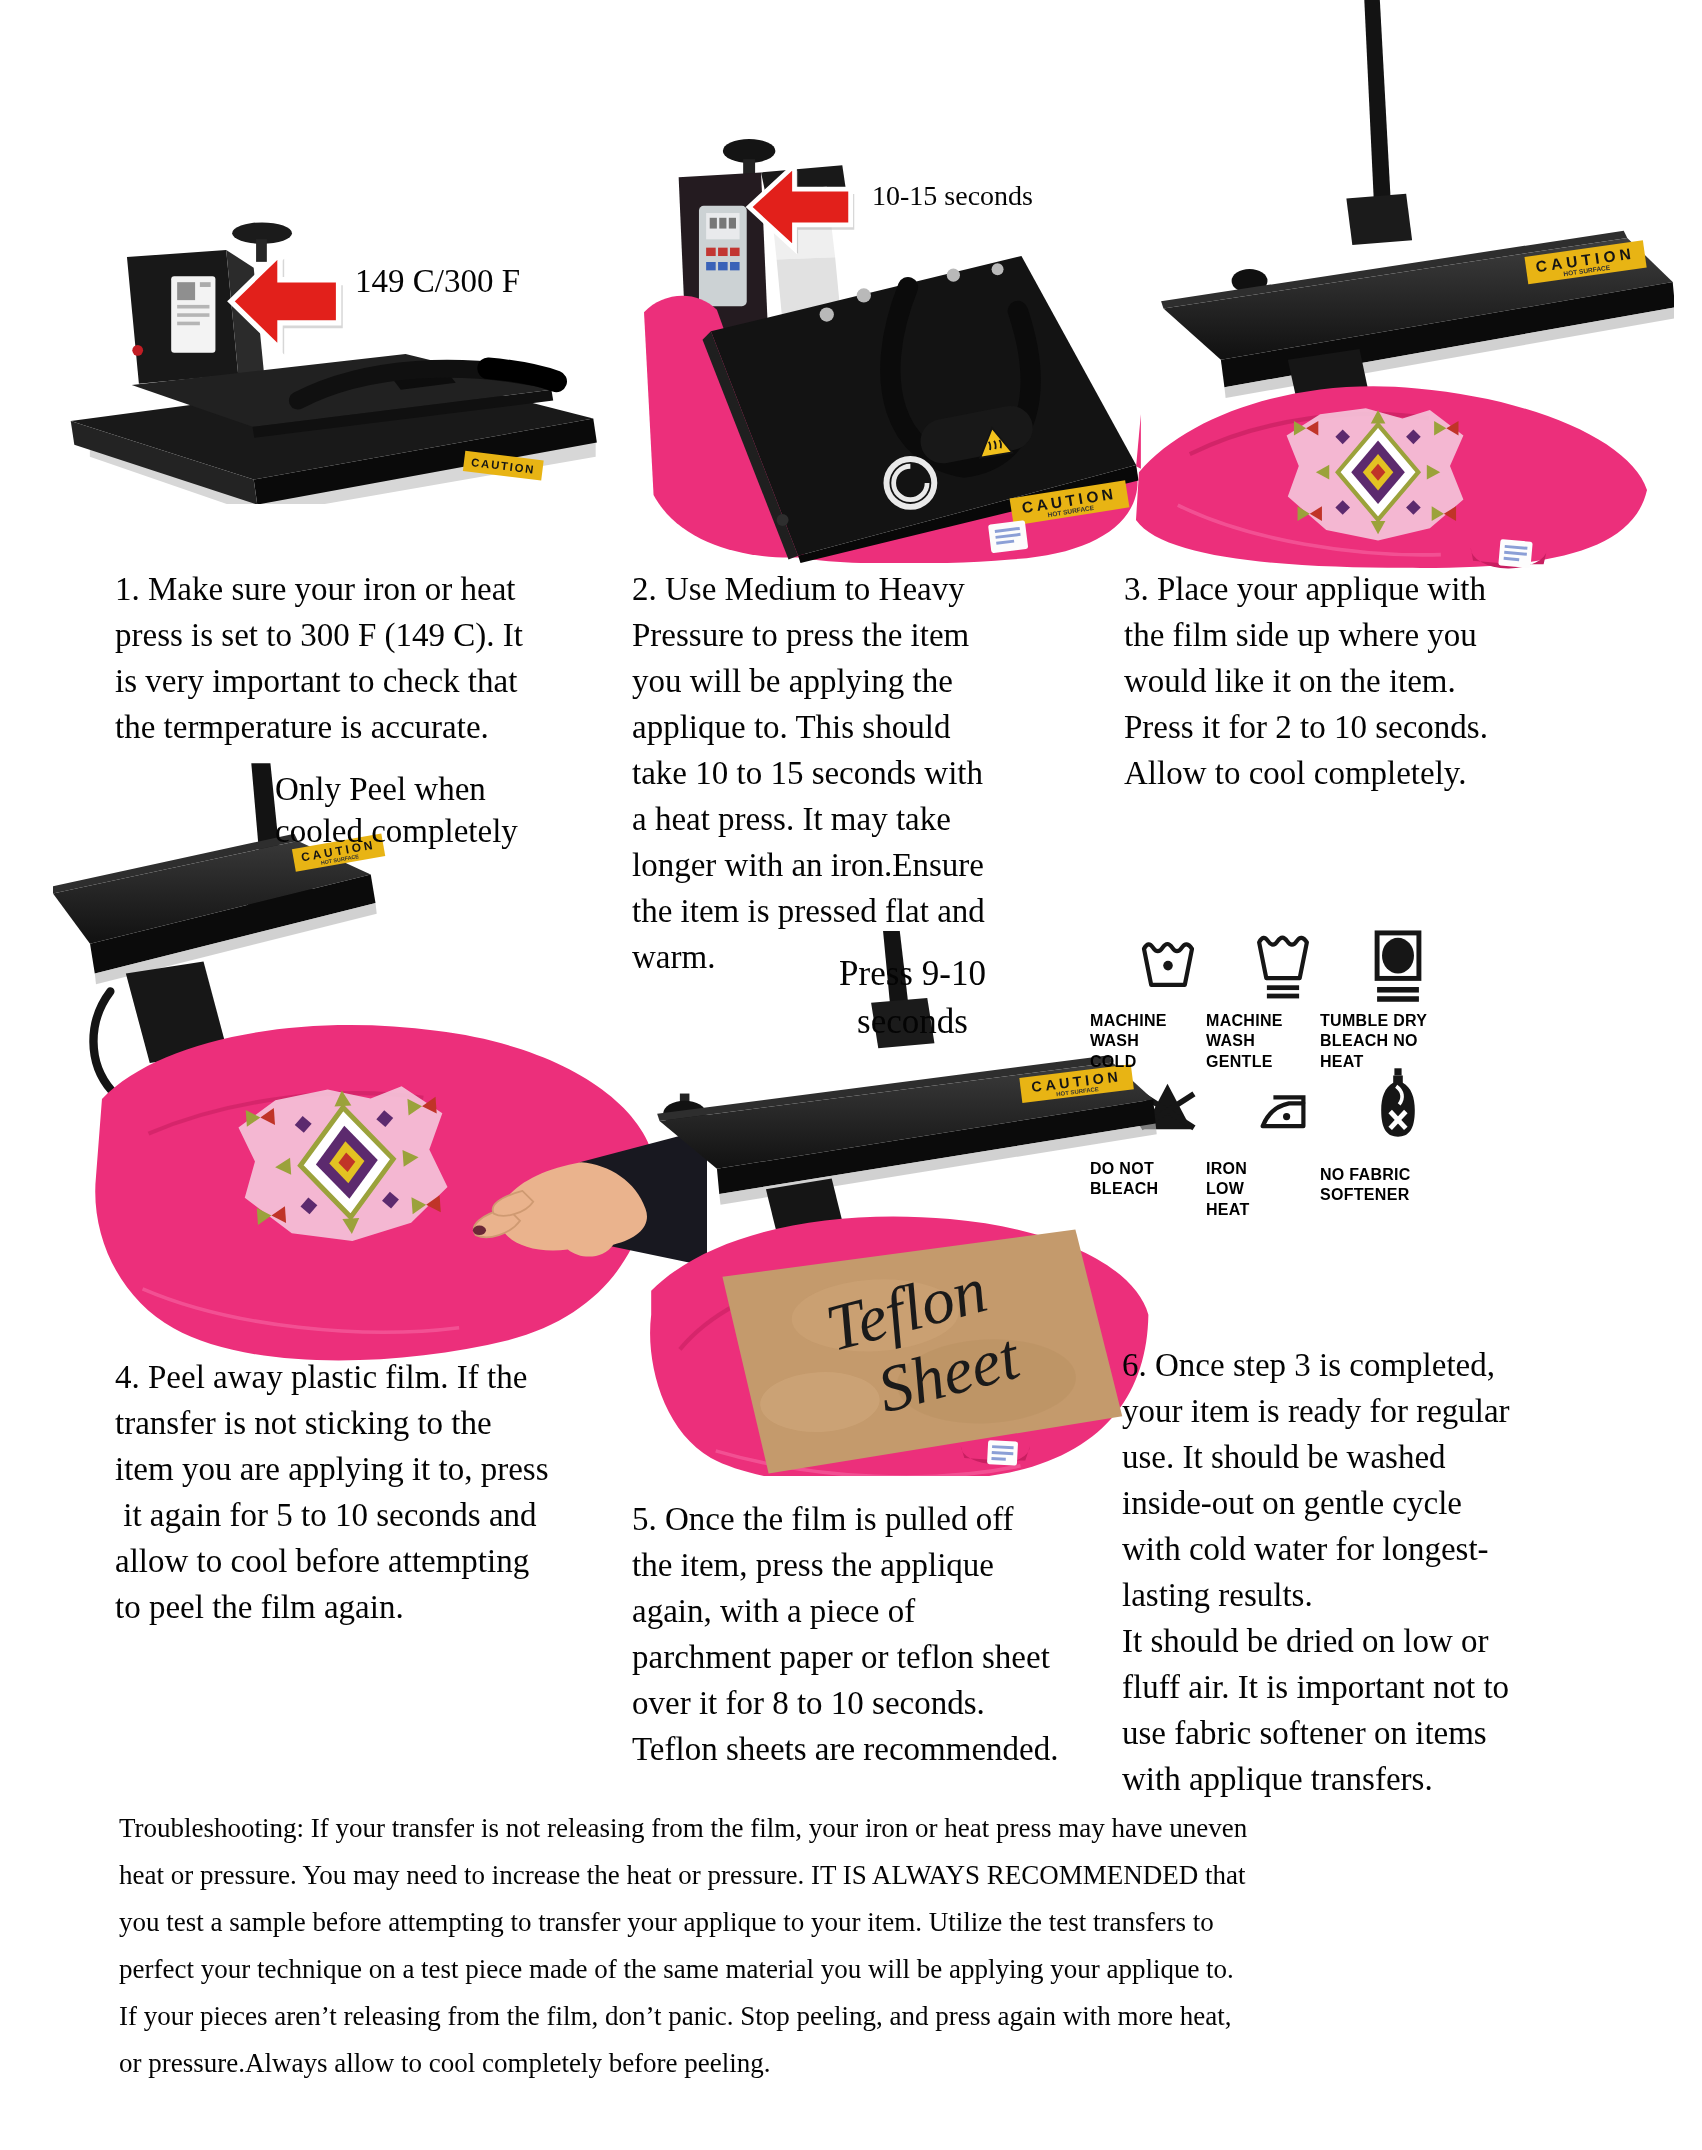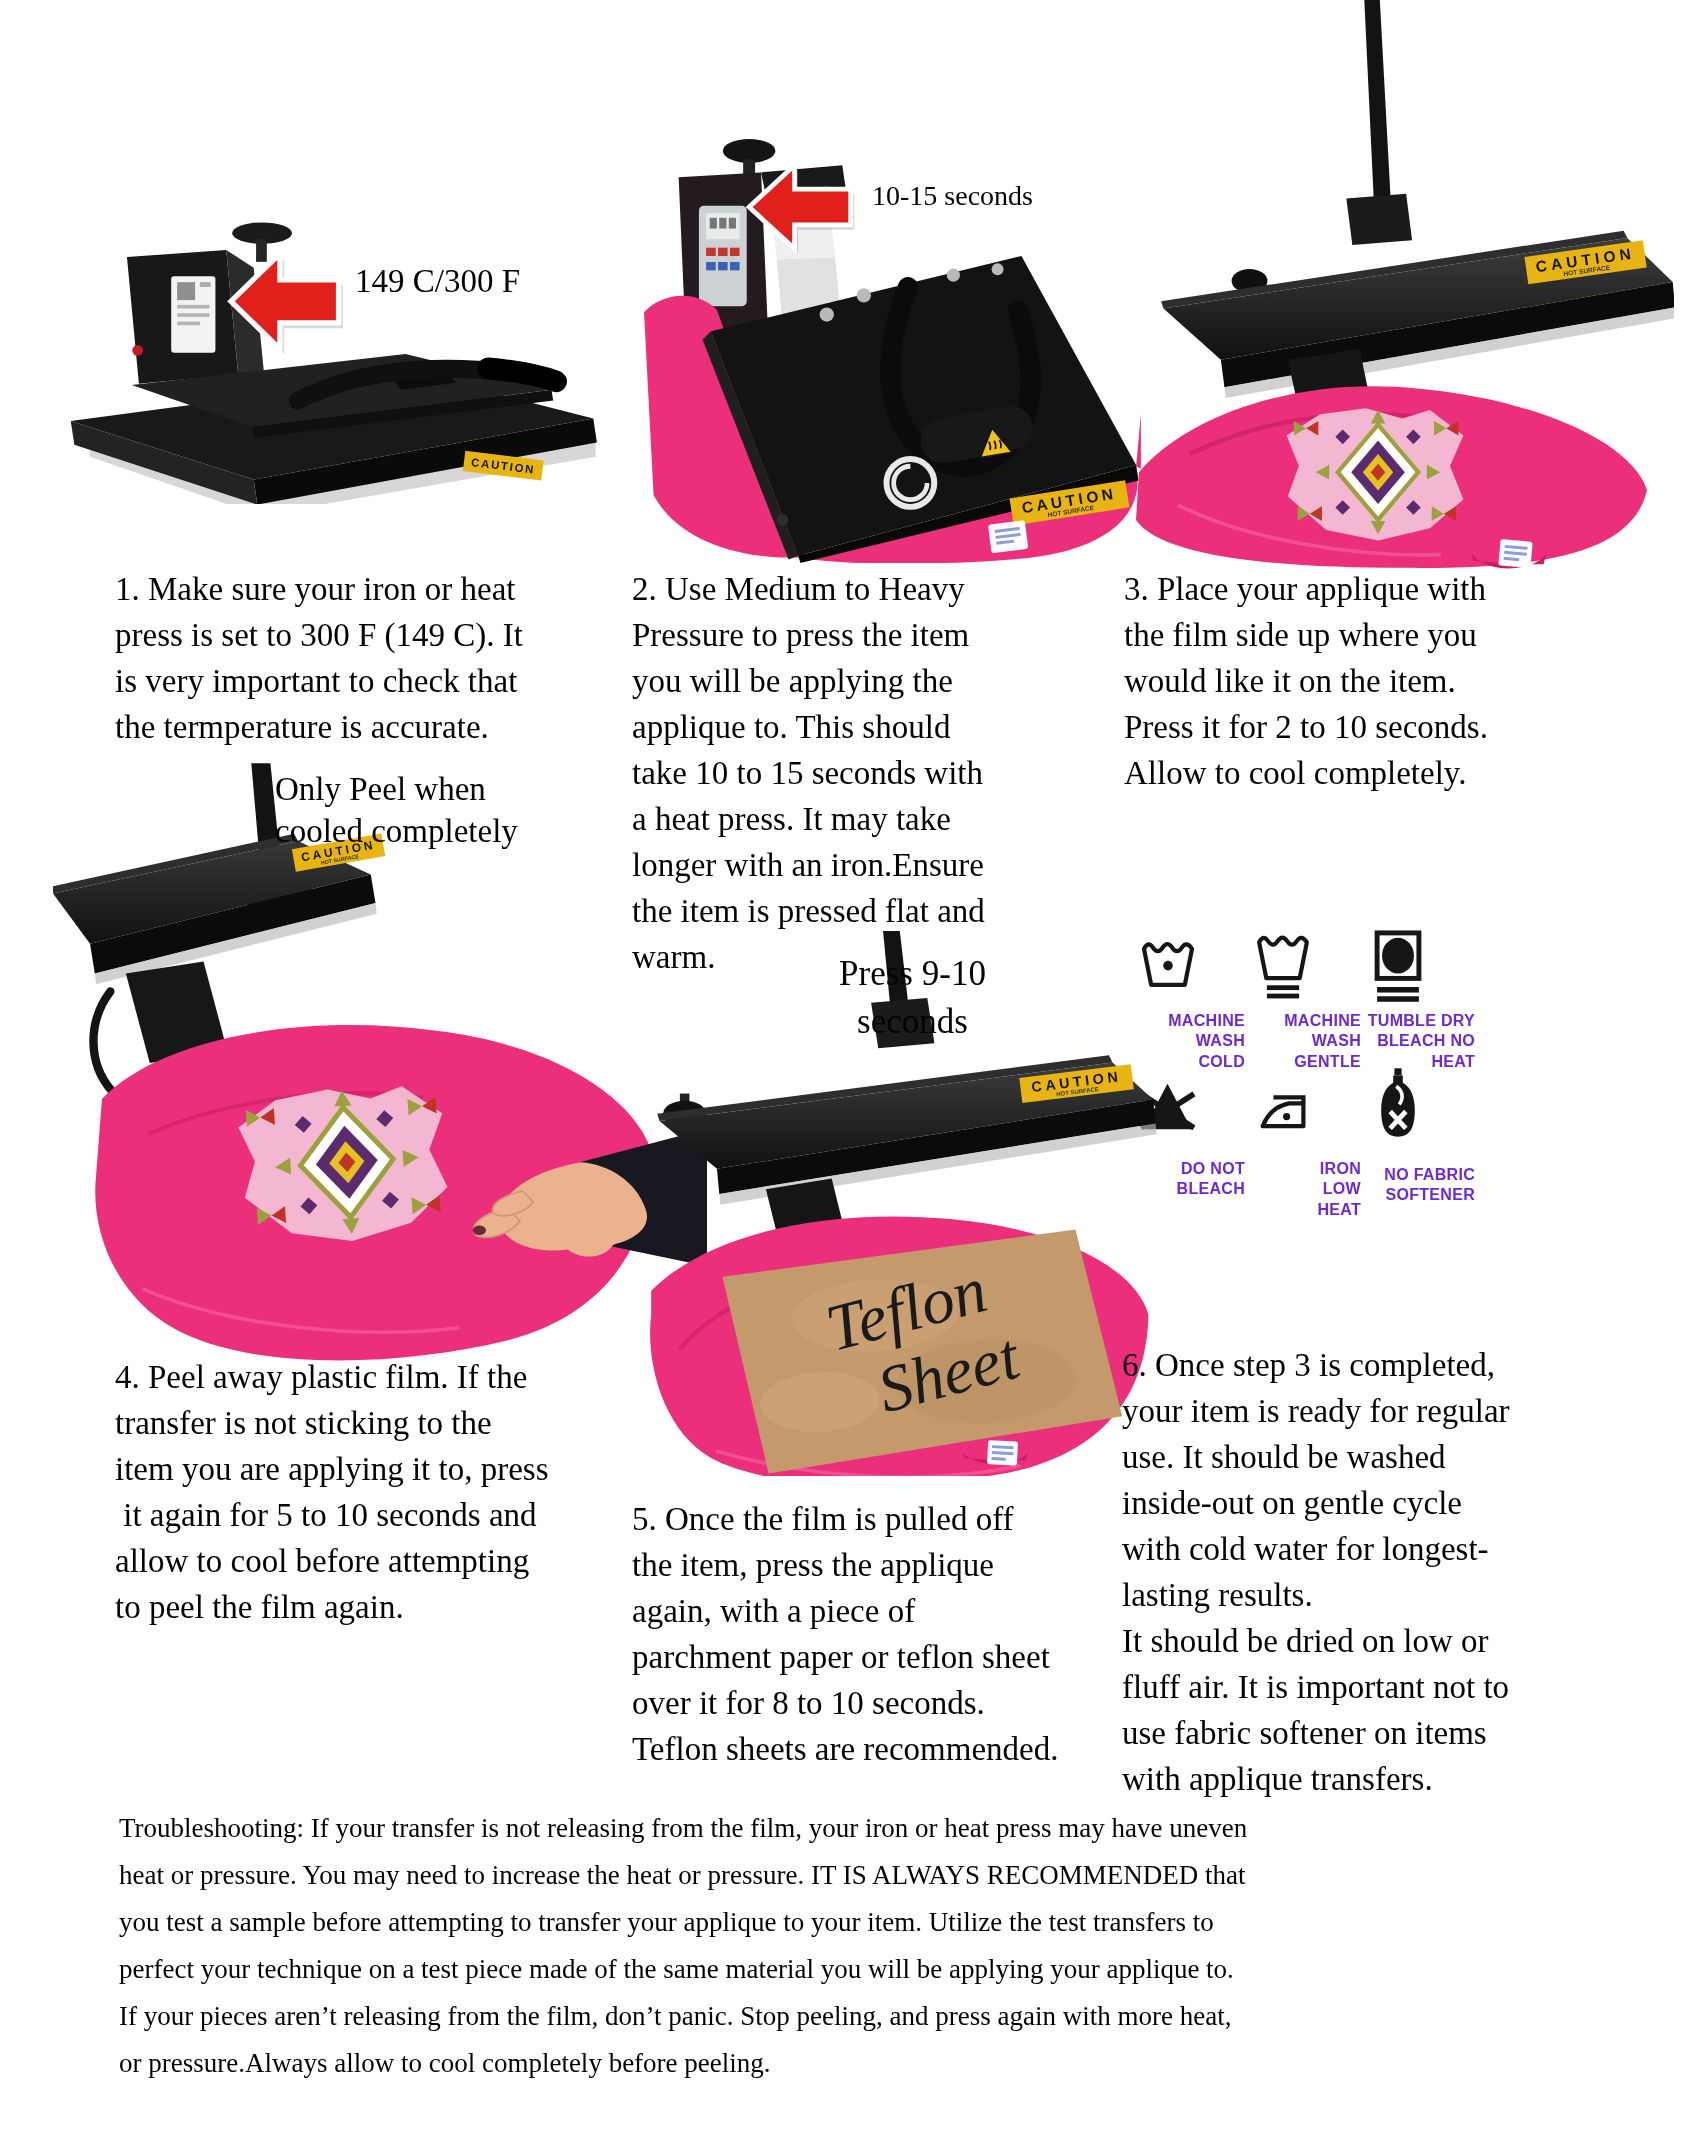--- a/index.html
+++ b/index.html
@@ -7,21 +7,21 @@
        font-family:"Liberation Serif", serif;color:#040404;overflow:hidden;}
   .abs{position:absolute;}
   .step-text{font-size:33px;line-height:46px;white-space:pre-line;z-index:4;}
   .note{white-space:pre-line;z-index:6;}
   #note-temp{font-size:33px;}
   #note-time1{font-size:28px;}
   #note-peel{font-size:33px;line-height:42px;}
   #note-press{font-size:35px;line-height:48px;text-align:center;}
   .para{font-size:27px;line-height:47px;white-space:pre-line;z-index:4;}
   .care-label{font-family:"Liberation Sans", sans-serif;font-weight:bold;font-size:16px;
-      line-height:20.3px;letter-spacing:0.3px;color:#6d28d9;text-align:right;white-space:pre-line;z-index:4;}
+      line-height:20.3px;letter-spacing:0.3px;color:#000000;text-align:left;white-space:pre-line;z-index:4;}
   svg{display:block;}
   .photo{z-index:1;}
 </style>
 </head>
 <body>
 
 <div id="page">
 
 <svg class="abs photo" style="left:54px;top:220px" width="562" height="284" viewBox="0 0 940 475">
   <ellipse cx="348" cy="22" rx="50" ry="18" fill="#1b1b1b"></ellipse>

